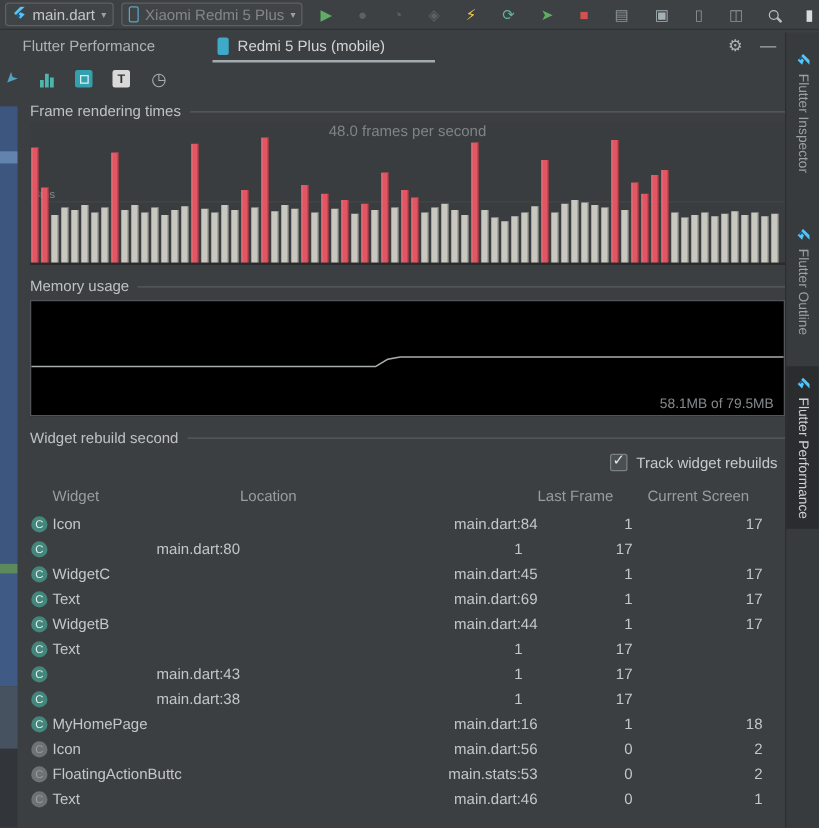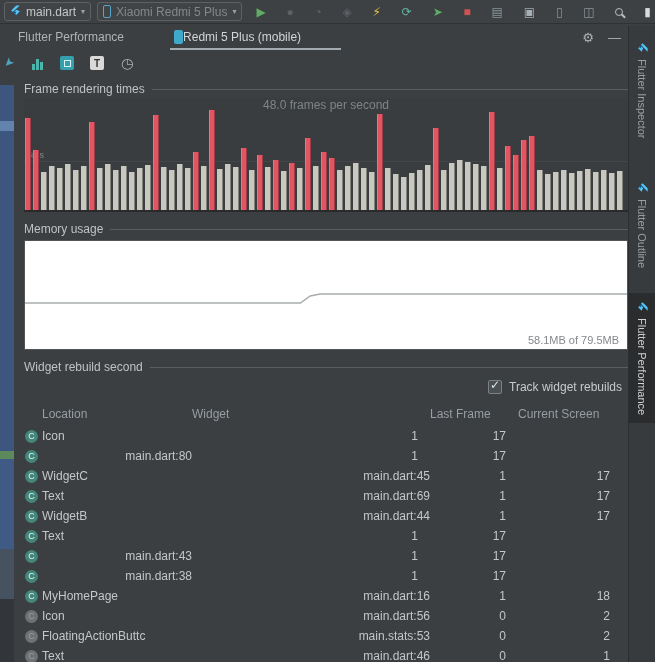--- a/index.html
+++ b/index.html
@@ -25,21 +25,21 @@
     width:8px; height:13px; border:1.5px solid #58a6c5; border-radius:2px; display:inline-block;
   }
   #tool-icons { display:flex; align-items:center; gap:13px; margin-left:8px; flex:1; justify-content:space-between; }
   .ticon { font-size:12px; line-height:1; cursor:default; }
   .glass { display:inline-block; width:8px; height:8px; border:1.6px solid #b6bcc0; border-radius:50%; position:relative; }
   .glass::after { content:""; position:absolute; width:5px; height:1.6px; background:#b6bcc0;
     right:-4px; bottom:-2px; transform:rotate(45deg); }
   
   .tabbar { height:26px; display:flex; align-items:center; padding-left:18px; position:relative; }
   .panel-title { color:#b0b3b5; margin-right:46px; }
-  .dev-tab { display:flex; align-items:center; gap:0; height:100%; padding:0 40px 0 4px; position:relative; color:#d2d5d7; }
+  .dev-tab { display:flex; align-items:center; gap:7px; height:100%; padding:0 40px 0 4px; position:relative; color:#d2d5d7; }
   .dev-tab .phone2 { width:9px; height:14px; border-radius:2px; background:#3fa9c9; }
   .dev-tab .underline { position:absolute; left:0; right:0; bottom:0; height:2px; background:#a3abb0; }
   .tab-actions { position:absolute; right:34px; display:flex; gap:14px; color:#b0b3b5; font-size:13px; }
   
   .mini { height:26px; display:flex; align-items:center; gap:16px; padding-left:4px; }
   .collapse-arrow { color:#4fa3c0; font-size:12px; display:inline-block; transform:rotate(135deg); }
   .mi { width:14px; height:14px; display:inline-flex; align-items:flex-end; justify-content:center; gap:1px; }
   .mi.bars i { display:block; width:3px; background:#4db6ac; }
   .mi.bars i:nth-child(1){height:6px;} .mi.bars i:nth-child(2){height:11px;} .mi.bars i:nth-child(3){height:8px;}
   .mi.rainbow { background:#35a0ad; border-radius:2px; align-items:center; }
@@ -53,21 +53,21 @@
   
   .frame-chart { position:relative; height:114px; margin-left:8px; background:#3a3d3f; border-bottom:2px solid #282a2c; }
   .fps-label { position:absolute; top:0; left:0; right:0; text-align:center; color:#7f8486; }
   .thresh-label { position:absolute; left:3px; bottom:50px; font-size:9px; color:#84888a; }
   .thresh-line { position:absolute; left:0; right:0; bottom:48px; height:1px; background:rgba(255,255,255,.05); }
   #frame-bars { position:absolute; left:1px; right:0; bottom:0; display:flex; align-items:flex-end; gap:2px; }
   .bar { width:6px; }
   .bar.g { background:#c9c8c0; box-shadow:inset -1px 0 0 rgba(0,0,0,.35); }
   .bar.r { background:#e25663; box-shadow:inset -1px 0 0 rgba(0,0,0,.3), inset 1px 0 0 rgba(255,255,255,.18); }
   
-  .mem-box { position:relative; height:110px; margin:4px 0 0 8px; border:1px solid #525558; background:#ffffff; }
+  .mem-box { position:relative; height:93px; margin:4px 0 0 8px; border:1px solid #525558; background:#000000; }
   .mem-box svg { position:absolute; inset:0; width:100%; height:100%; }
   .mem-label { position:absolute; right:8px; bottom:3px; font-size:11px; color:#85898b; }
   
   .track-row { display:flex; justify-content:flex-end; align-items:center; gap:7px; margin:6px 6px 10px 0; color:#c7cacc; }
   .checkbox { width:14px; height:14px; background:#4a5052; border:1px solid #7a8084; border-radius:2px;
     position:relative; }
   .checkbox::after { content:"✓"; position:absolute; left:1px; top:-3px; color:#dfe6ec; font-size:12px; }
   .tgrid { display:grid; grid-template-columns:26px 150px 238px 88px 104px; align-items:center; height:20px; }
   .thead { color:#979da2; margin-bottom:2px; }
   .thead .h { text-align:left; }
@@ -254,29 +254,30 @@
   <div class="sec-title" style="margin-top:10px;">
     <span>Widget rebuild second</span>
     <span class="line"></span>
   </div>
   <div class="track-row">
     <span class="checkbox"></span>
     <span>Track widget rebuilds</span>
   </div>
   <div class="tgrid thead">
     <span class="h"></span>
+    <span class="h">Widget</span>
     <span class="h" style="text-align:left;">Location</span>
-    <span class="h">Widget</span>
     <span class="h">Last Frame</span>
     <span class="h">Current Screen</span>
   </div>
   <div id="rebuild-rows">
       <div class="tgrid trow">
     <span class="cicon">C</span>
     <span class="cell">Icon</span>
+    <span class="cell loc">main.dart:84</span>
     <span class="cell num">1</span>
     <span class="cell num">17</span>
   </div>
       <div class="tgrid trow">
     <span class="cicon">C</span>
     <span class="cell loc">main.dart:80</span>
     <span class="cell num">1</span>
     <span class="cell num">17</span>
   </div>
       <div class="tgrid trow">

